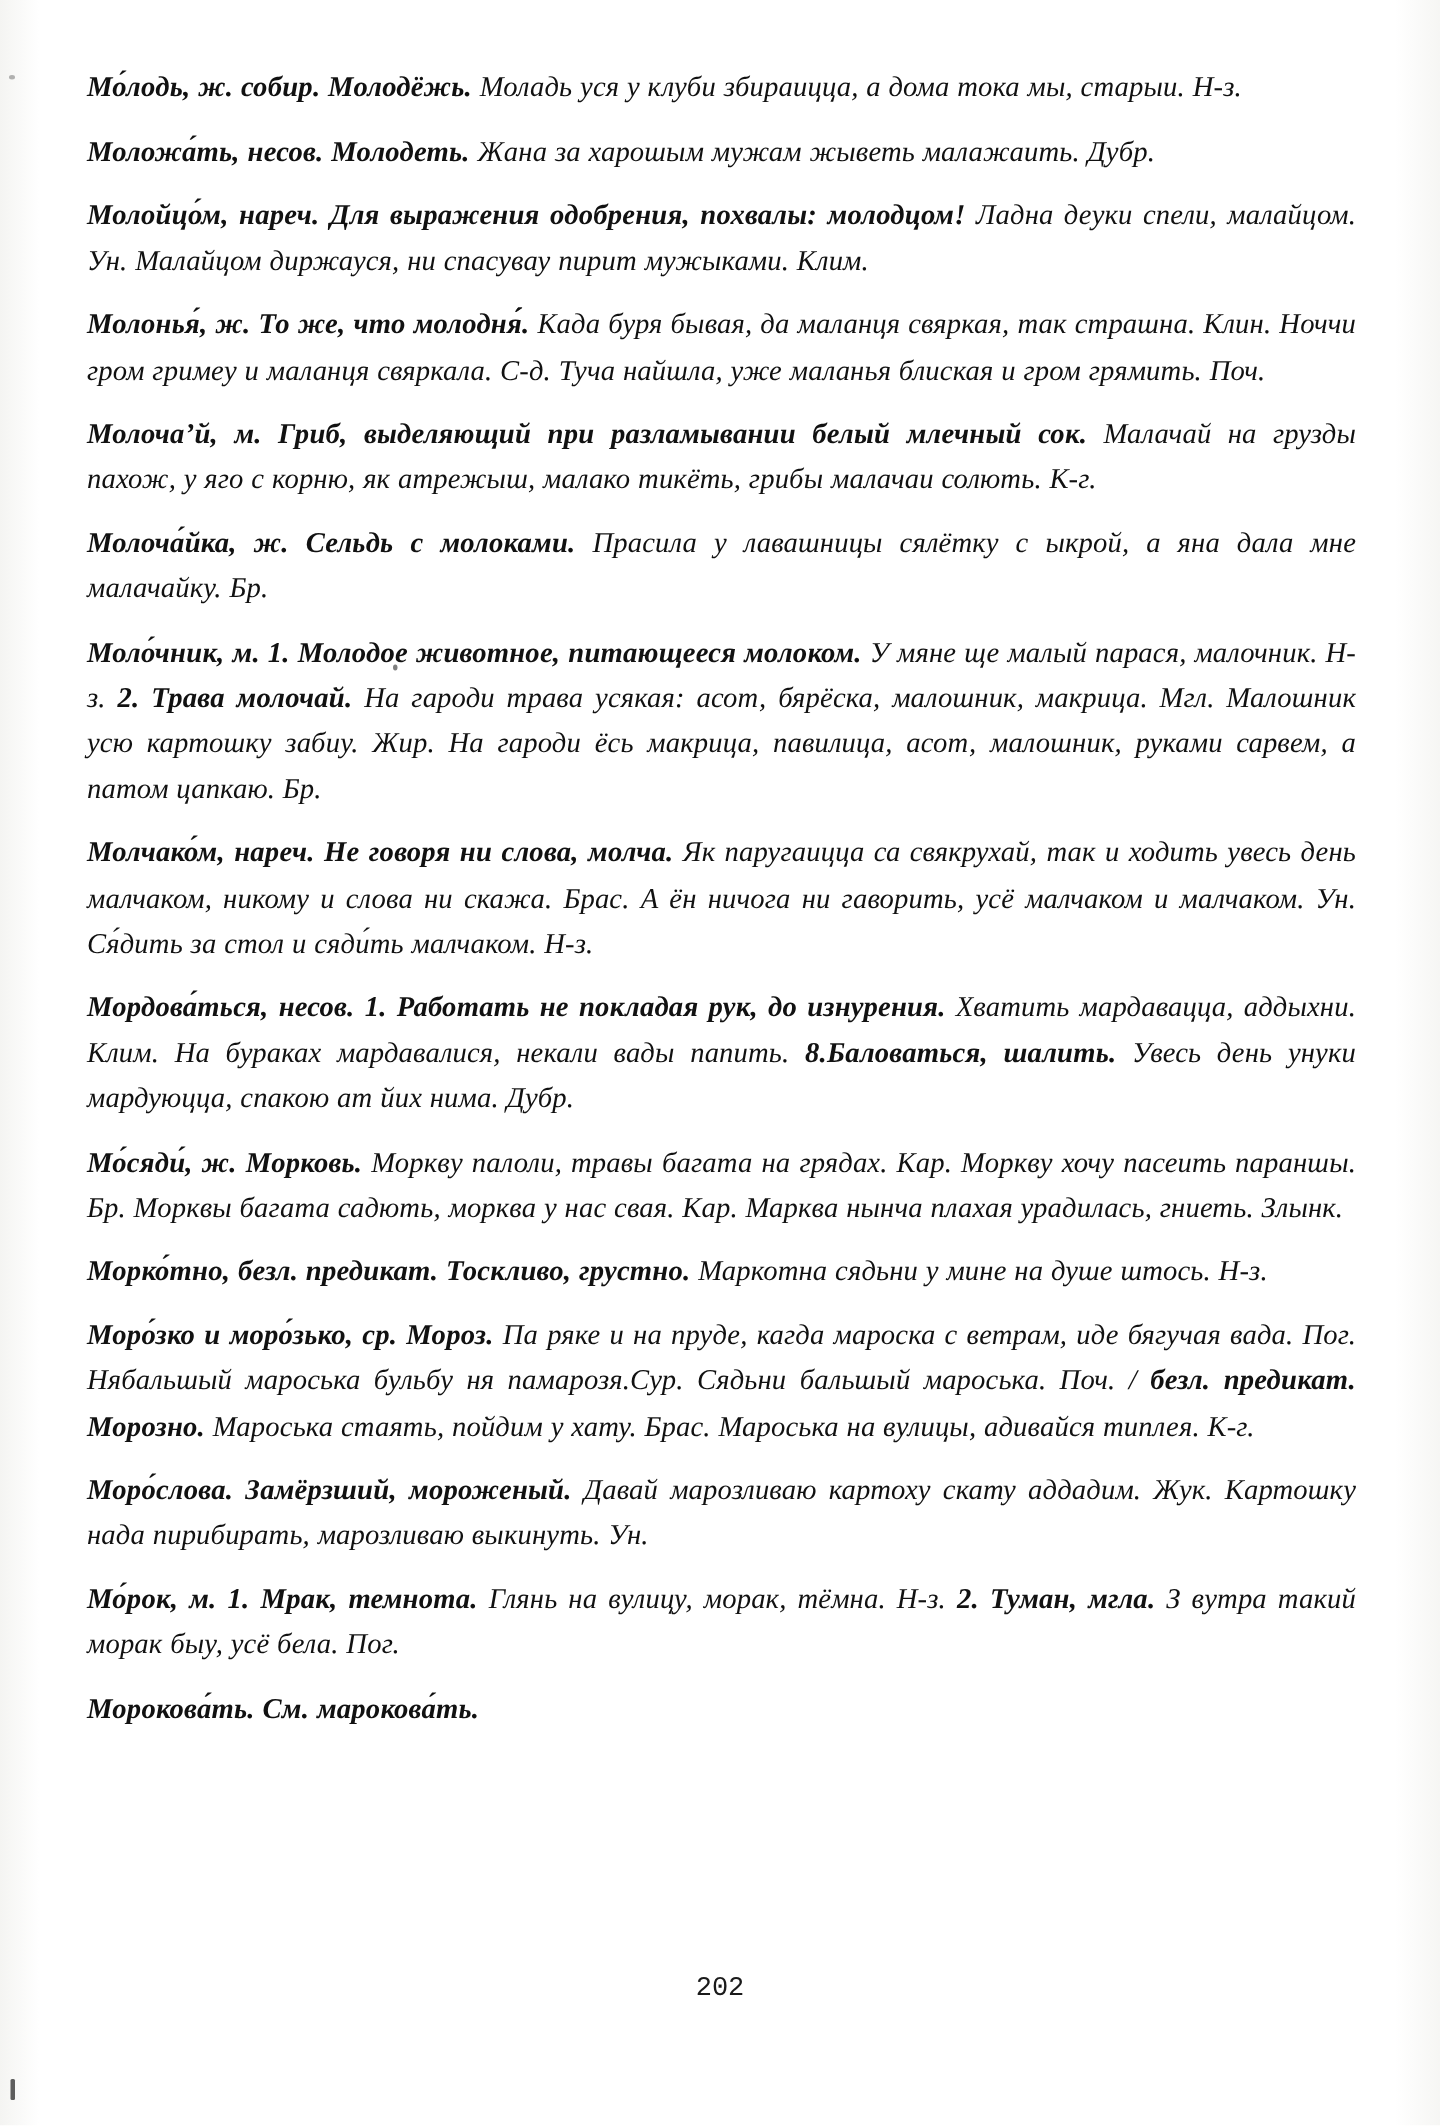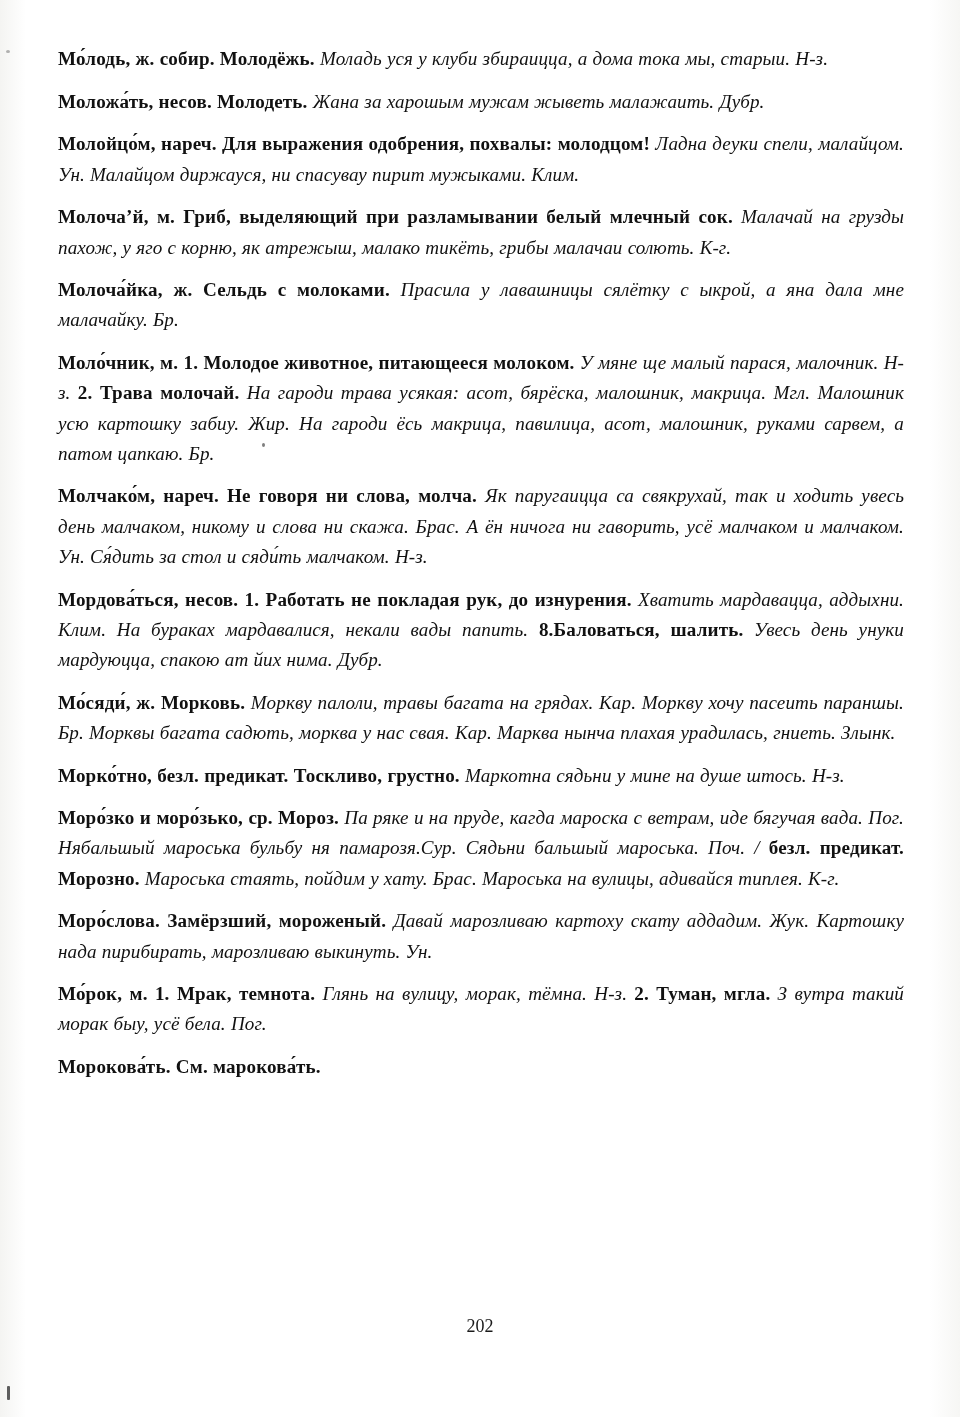--- a/index.html
+++ b/index.html
@@ -47,30 +47,30 @@
     font-weight: 700;
     font-style: normal;
   }
   
   .entry i {
     font-style: italic;
     font-weight: 400;
   }
 
   
-  .entry b { letter-spacing: 0.15px; }
+  .entry b { letter-spacing: 0.15px; font-style: italic; }
 
   .folio {
     position: absolute;
     left: 0;
     right: 0;
     top: 1316px;
     text-align: center;
     font-size: 18px;
-    font-family: Liberation Serif, serif;
+    font-family: Liberation Mono, monospace;
     color: #1a1a1a;
   }
 
   
   .speck {
     position: absolute;
     background: #2a2a2a;
     opacity: .75;
     pointer-events: none;
   }
@@ -80,20 +80,21 @@
 </style>
 </head>
 <body>
 
 <div class="page">
 
   <div class="content" id="entries-root">
       <p class="entry"><b>Мо́лодь, ж. собир. Молодёжь.</b><i> Моладь уся у клуби збираицца, а дома тока мы, старыи. Н-з.</i></p>
       <p class="entry"><b>Моложа́ть,  несов. Молодеть.</b><i> Жана за харошым мужам жыветь малажаить. Дубр.</i></p>
       <p class="entry"><b>Молойцо́м, нареч. Для выражения одобрения, похвалы: молодцом!</b><i> Ладна деуки спели, малайцом. Ун. Малайцом диржауся, ни спасувау пирит мужыками. Клим.</i></p>
+      <p class="entry"><b>Молонья́, ж. То же, что молодня́́.</b><i> Када буря бывая, да маланця свяркая, так страшна. Клин. Ноччи гром гримеу и маланця свяркала. С-д. Туча найшла, уже маланья блиская и гром грямить. Поч.</i></p>
       <p class="entry"><b>Молоча’й, м. Гриб, выделяющий при разламывании белый млечный сок.</b><i> Малачай на грузды пахож, у яго с корню, як атрежыш, малако тикёть, грибы малачаи солють. К-г.</i></p>
       <p class="entry"><b>Молоча́йка, ж. Сельдь с молоками.</b><i> Прасила у лавашницы сялётку с ыкрой, а яна дала мне малачайку. Бр.</i></p>
       <p class="entry"><b>Моло́чник, м. 1. Молодое животное, питающееся молоком.</b><i> У мяне ще малый парася, малочник. Н-з. </i><b>2. Трава молочай.</b><i> На гароди трава усякая: асот, бярёска, малошник, макрица. Мгл. Малошник усю картошку забиу. Жир. На гароди ёсь макрица, павилица, асот, малошник, руками сарвем, а патом цапкаю. Бр.</i></p>
       <p class="entry"><b>Молчако́м, нареч. Не говоря ни слова, молча.</b><i> Як паругаицца са свякрухай, так и ходить увесь день малчаком, никому и слова ни скажа. Брас. А ён ничога ни гаворить, усё малчаком и малчаком. Ун. Ся́дить за стол и сяди́ть малчаком. Н-з.</i></p>
       <p class="entry"><b>Мордова́ться, несов. 1. Работать не покладая рук, до изнурения.</b><i> Хватить мардавацца, аддыхни. Клим. На бураках мардавалися, некали вады папить. </i><b>8.Баловаться, шалить.</b><i> Увесь день унуки мардуюцца, спакою ат йих нима. Дубр.</i></p>
       <p class="entry"><b>Мо́сяди́, ж. Морковь.</b><i> Моркву палоли, травы багата на грядах. Кар. Моркву хочу пасеить параншы. Бр. Морквы багата садють, морква у нас свая. Кар. Марква нынча плахая урадилась, гниеть. Злынк.</i></p>
       <p class="entry"><b>Морко́тно, безл. предикат. Тоскливо, грустно.</b><i> Маркотна сядьни у мине на душе штось. Н-з.</i></p>
       <p class="entry"><b>Моро́зко и моро́зько, ср. Мороз.</b><i> Па ряке и на пруде, кагда мароска с ветрам, иде бягучая вада. Пог. Нябальшый мароська бульбу ня памарозя.Сур. Сядьни бальшый мароська. Поч. / </i><b>безл. предикат. Морозно.</b><i> Мароська стаять, пойдим у хату. Брас. Мароська на вулицы, адивайся типлея. К-г.</i></p>
       <p class="entry"><b>Моро́слова. Замёрзший, мороженый.</b><i> Давай марозливаю картоху скату аддадим. Жук. Картошку нада пирибирать, марозливаю выкинуть. Ун.</i></p>
       <p class="entry"><b>Мо́рок,  м. 1. Мрак, темнота.</b><i> Глянь на вулицу, морак, тёмна. Н-з. </i><b>2. Туман, мгла.</b><i> З вутра такий морак быу, усё бела. Пог.</i></p>

